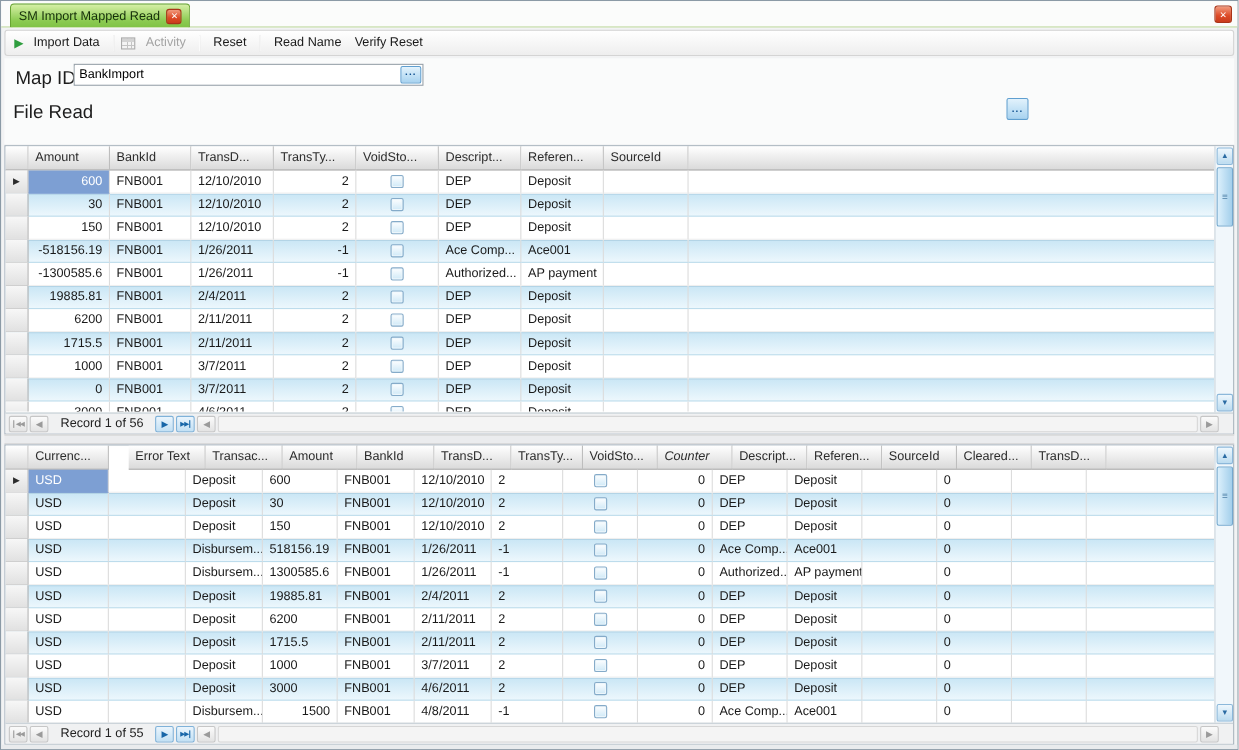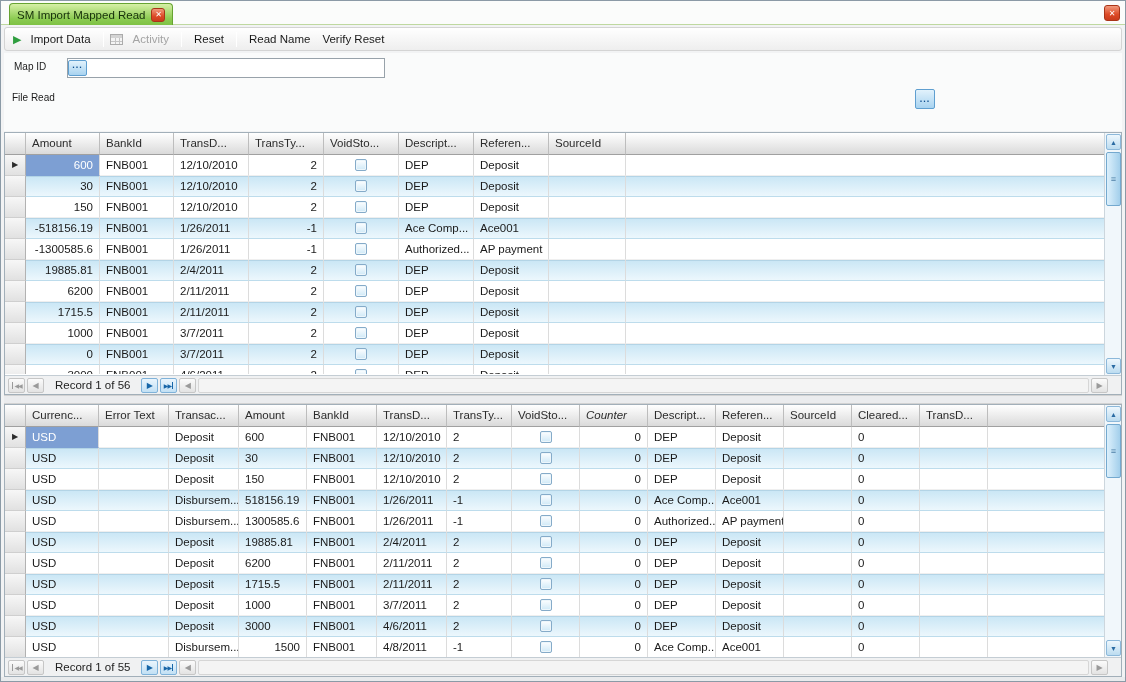--- a/index.html
+++ b/index.html
@@ -30,21 +30,21 @@
   .tb-sep { width:1px; height:15px; background:#cfcfcf; border-right:1px solid #ffffff; margin:0 6px; }
   .tb-icon.play { color:#2f9e3f; font-size:11px; margin-right:3px; }
   .tb-icon.tableicon { display:inline-block; width:13px; height:11px; margin-right:4px;
       border:1px solid #ababab; background-color:#f4f4f4;
       background-image:linear-gradient(to bottom,#d3d3d3 0 3px,transparent 3px),
         linear-gradient(to right,transparent 0 4px,#c4c4c4 4px 5px,transparent 5px 8px,#c4c4c4 8px 9px,transparent 9px),
         linear-gradient(to bottom,transparent 0 6px,#c4c4c4 6px 7px,transparent 7px); }
 
   
   .formpanel { position:absolute; left:3px; top:52px; right:3px; height:78px; background:#fafbfb; }
-  .frm-label { position:absolute; font-size:10px; color:#1c1c1c; }
+  .frm-label { position:absolute; font-size:17px; color:#1c1c1c; }
   .combo { position:absolute; left:63px; top:5px; width:318px; height:20px; border:1px solid #98a2aa;
            background:#fff; display:flex; align-items:center; }
   .combo input { flex:1; border:none; outline:none; height:16px; padding:0 4px; font:11.5px "Liberation Sans","DejaVu Sans",sans-serif; }
   .ellipsis-btn { width:19px; height:16px; margin-right:1px; border:1px solid #5f9fd0; border-radius:2px;
                   background:linear-gradient(#e2f2fc,#a8d3f0); color:#0e4f8f; font-weight:bold;
                   font-size:9px; letter-spacing:1px; display:flex; align-items:flex-start;
                   justify-content:center; line-height:9px; cursor:default; }
   .file-input { position:absolute; left:63px; top:35px; width:845px; height:22px; border:1px solid #98a2aa;
                 padding:0 5px; font:11.5px "Liberation Sans","DejaVu Sans",sans-serif; background:#fff; }
   .file-btn { position:absolute; left:911px; top:36px; width:20px; height:20px; align-items:center; line-height:6px; }
@@ -131,20 +131,21 @@
     <span class="tb-sep"></span>
     <span class="tb-item">Reset</span>
     <span class="tb-sep"></span>
     <span class="tb-item">Read Name</span>
     <span class="tb-item">Verify Reset</span>
   </div>
 
   <div class="formpanel">
     <span class="frm-label" style="left:10px; top:8px;">Map ID</span>
     <div class="combo">
+      <input value="BankImport" style="">
       <span class="ellipsis-btn">...</span>
     </div>
     <span class="frm-label" style="left:8px; top:39px;">File Read</span>
     <span class="ellipsis-btn file-btn">...</span>
   </div>
 
   <div class="grid-panel top">
     <div class="g-content">
       <div class="g-head">
           <div class="h-cell ind"></div>
@@ -354,21 +355,21 @@
     </div>
   </div>
 
   <div class="splitter"></div>
 
   <div class="grid-panel bottom">
     <div class="g-content">
       <div class="g-head">
           <div class="h-cell ind"></div>
           <div class="h-cell" style="width: 73px;">Currenc...</div>
-          <div class="h-cell" style="width: 70px;">Error Text</div>
+          <div class="h-cell" style="width: 70px; margin-left: 18px;">Error Text</div>
           <div class="h-cell" style="width: 70px;">Transac...</div>
           <div class="h-cell" style="width: 68px;">Amount</div>
           <div class="h-cell" style="width: 70px;">BankId</div>
           <div class="h-cell" style="width: 70px;">TransD...</div>
           <div class="h-cell" style="width: 65px;">TransTy...</div>
           <div class="h-cell" style="width: 68px;">VoidSto...</div>
           <div class="h-cell" style="width: 68px; font-style: italic;">Counter</div>
           <div class="h-cell" style="width: 68px;">Descript...</div>
           <div class="h-cell" style="width: 68px;">Referen...</div>
           <div class="h-cell" style="width: 68px;">SourceId</div>

